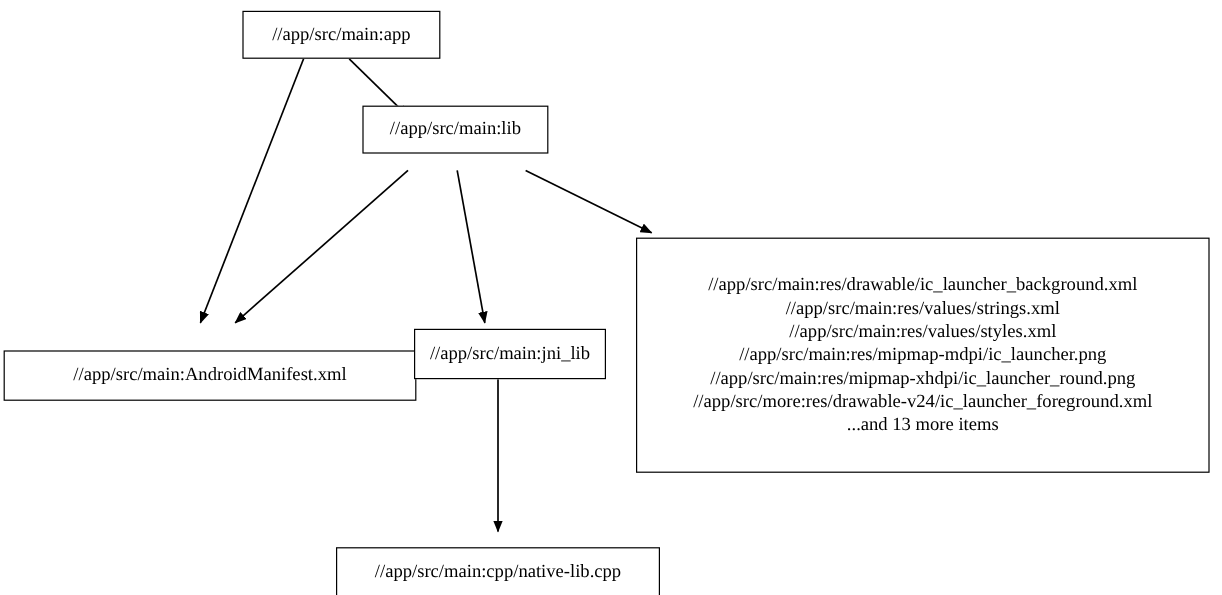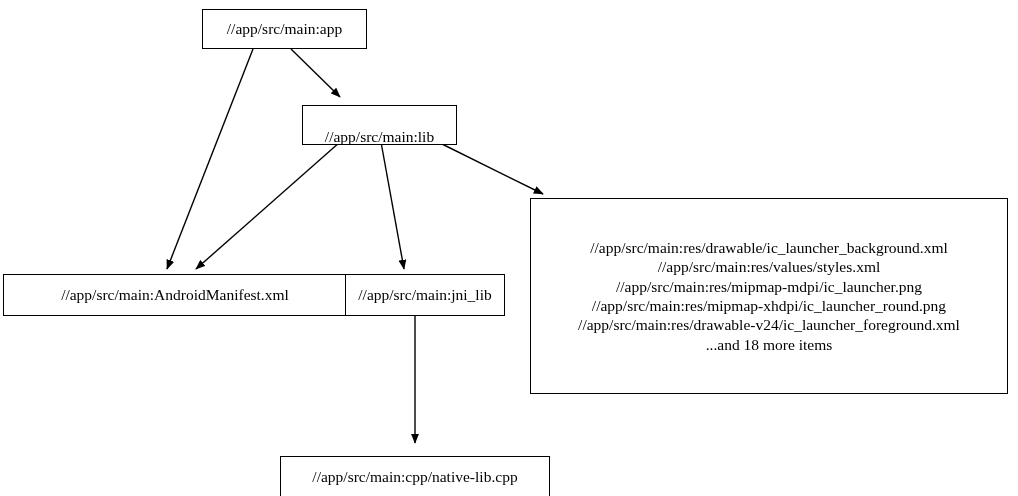--- a/index.html
+++ b/index.html
@@ -50,22 +50,22 @@
     display: block;
     width: 100%;
   }
   .node-line {
     display: block;
     width: 100%;
   }
 
   
   #node-app           { left: 202px; top: 9px;   width: 165px; height: 40px; }
-  #node-lib           { left: 302px; top: 105px; width: 155px; height: 40px; align-items: flex-end; }
-  #node-manifest      { left: 3px;   top: 274px; width: 344px; height: 42px; justify-content: center; }
+  #node-lib           { left: 302px; top: 88px; width: 155px; height: 40px; }
+  #node-manifest      { left: 3px;   top: 292px; width: 344px; height: 42px; justify-content: center; }
   #node-jni-lib       { left: 325px; top: 274px; width: 160px; height: 42px; margin-left: 20px; }
   #node-res           { left: 530px; top: 198px; width: 478px; height: 196px; }
   #node-native-lib    { left: 280px; top: 456px; width: 270px; height: 42px; }
 </style>
 </head>
 <body>
 
 <div id="graph">
 
   <svg id="edge-layer" viewBox="0 0 1018 496" width="1018" height="496" xmlns="http://www.w3.org/2000/svg">
@@ -112,25 +112,26 @@
     <span class="node-label">//app/src/main:AndroidManifest.xml</span>
   </div>
 
   <div class="node" id="node-jni-lib">
     <span class="node-label">//app/src/main:jni_lib</span>
   </div>
 
   <div class="node multiline" id="node-res">
     <span class="node-label">
       <span class="node-line">//app/src/main:res/drawable/ic_launcher_background.xml</span>
+      <span class="node-line">//app/src/main:res/values/strings.xml</span>
       <span class="node-line">//app/src/main:res/values/styles.xml</span>
       <span class="node-line">//app/src/main:res/mipmap-mdpi/ic_launcher.png</span>
       <span class="node-line">//app/src/main:res/mipmap-xhdpi/ic_launcher_round.png</span>
-      <span class="node-line">//app/src/main:res/drawable-v24/ic_launcher_foreground.xml</span>
-      <span class="node-line">...and 18 more items</span>
+      <span class="node-line">//app/src/more:res/drawable-v24/ic_launcher_foreground.xml</span>
+      <span class="node-line">...and 13 more items</span>
     </span>
   </div>
 
   <div class="node" id="node-native-lib">
     <span class="node-label">//app/src/main:cpp/native-lib.cpp</span>
   </div>
 
 </div>
 
 </body></html>

